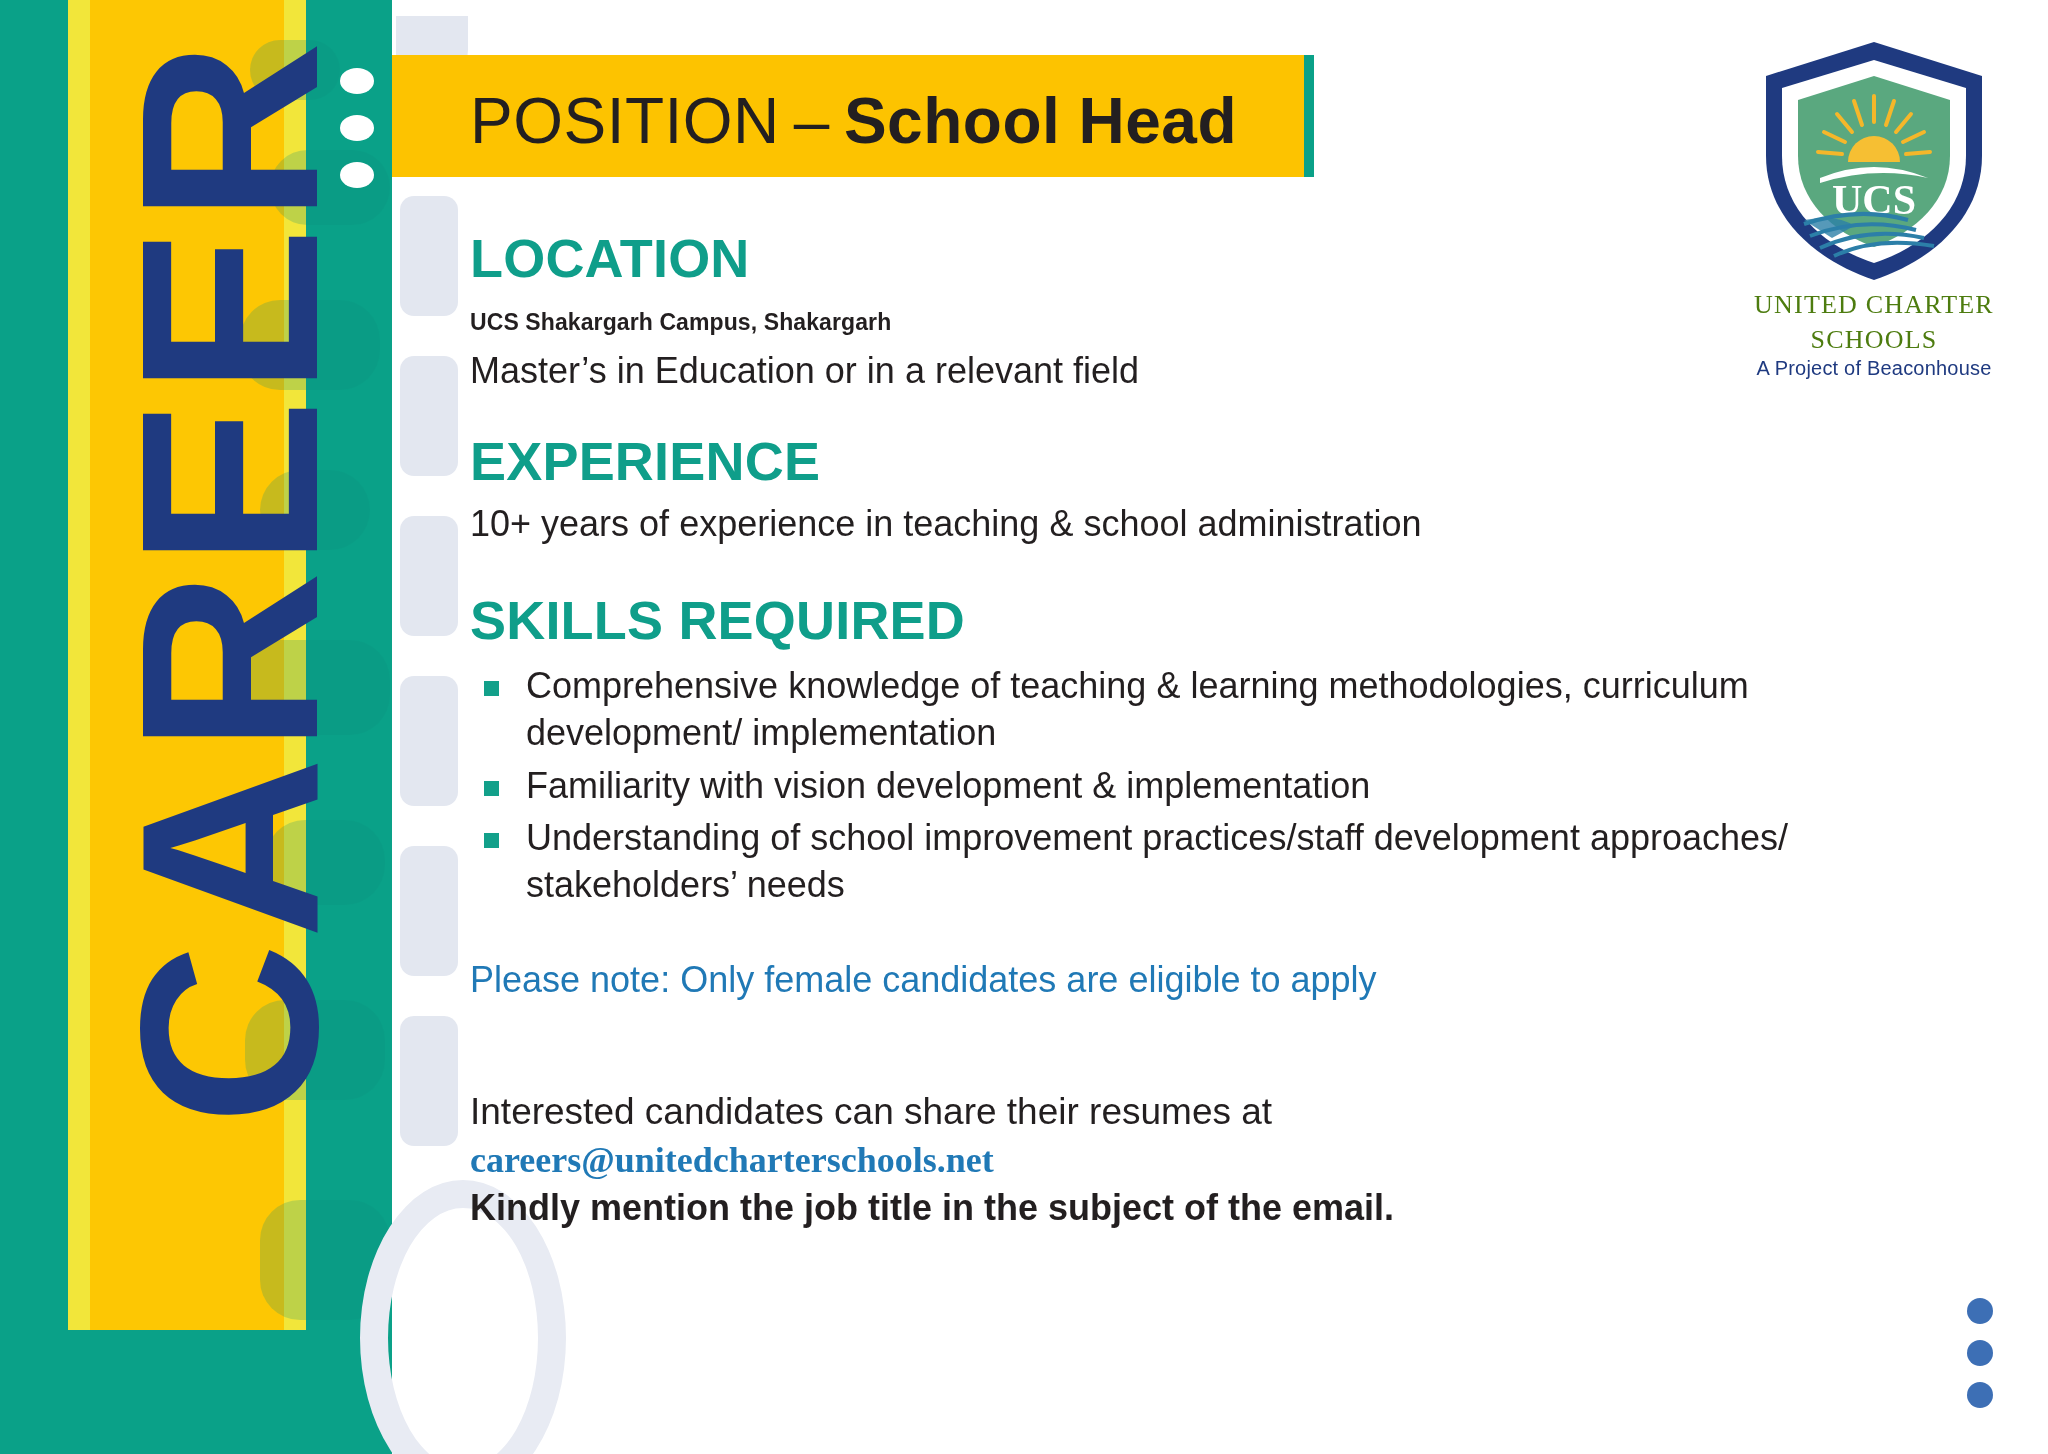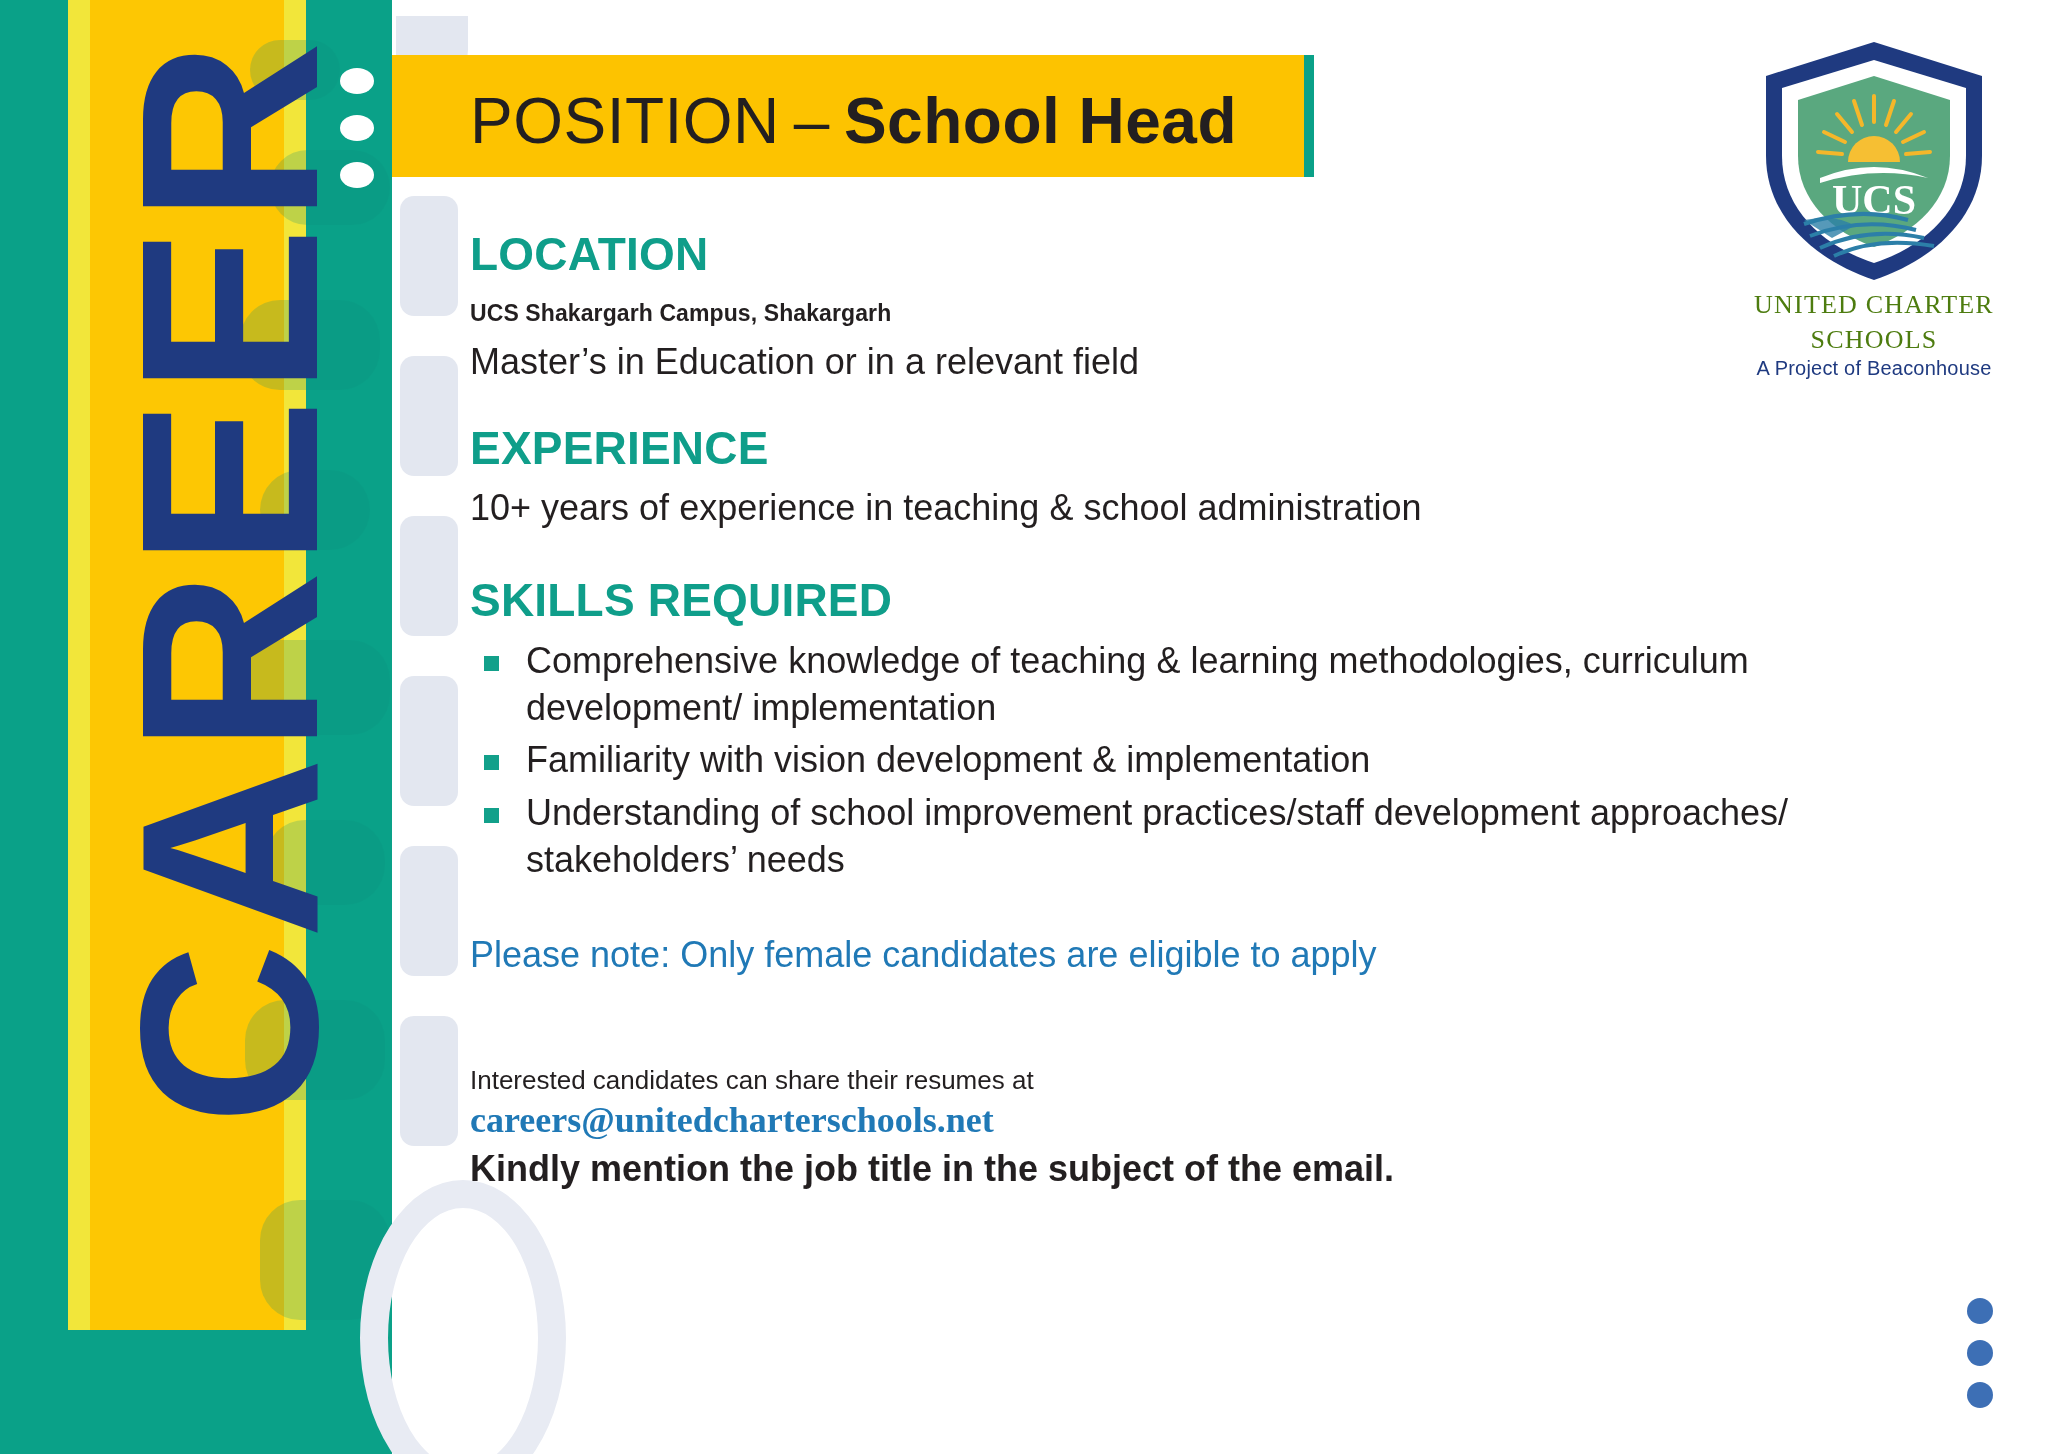--- a/index.html
+++ b/index.html
@@ -163,21 +163,21 @@
   
   .content {
     position: absolute;
     left: 470px;
     top: 230px;
     width: 1340px;
   }
   .sec-head {
     color: #0f9e8a;
     font-weight: 700;
-    font-size: 46px;
+    font-size: 54px;
     line-height: 1.05;
     letter-spacing: 0.2px;
   }
   .loc-head { margin-top: 0; }
   .loc-text {
     font-size: 23px;
     font-weight: 700;
     color: #231f20;
     margin-top: 22px;
     letter-spacing: 0.1px;
@@ -217,21 +217,21 @@
   .note {
     margin-top: 48px;
     font-size: 36px;
     color: #2079b6;
     line-height: 1.25;
   }
   .footer {
     margin-top: 86px;
   }
   .footer-line {
-    font-size: 26px;
+    font-size: 37px;
     color: #231f20;
     line-height: 1.32;
   }
   .footer-email {
     font-size: 36px;
     color: #2079b6;
     font-weight: 700;
     line-height: 1.32;
     font-family: Liberation Serif, serif;
   }

